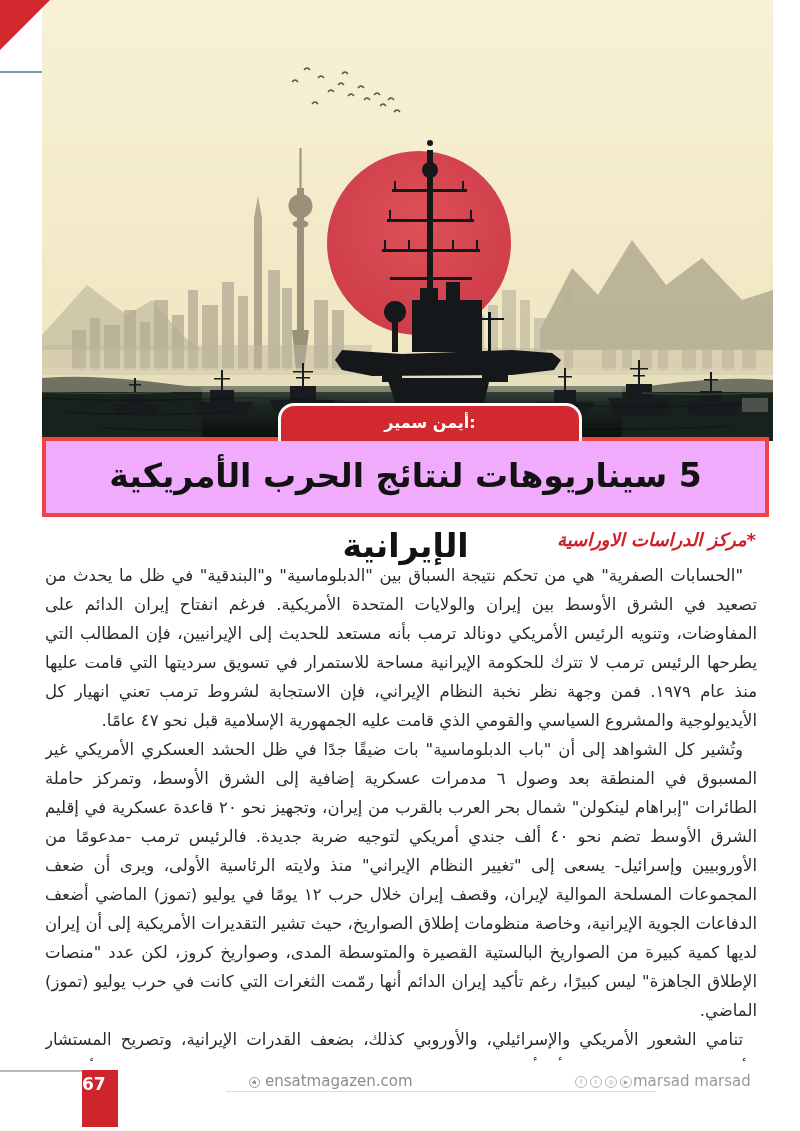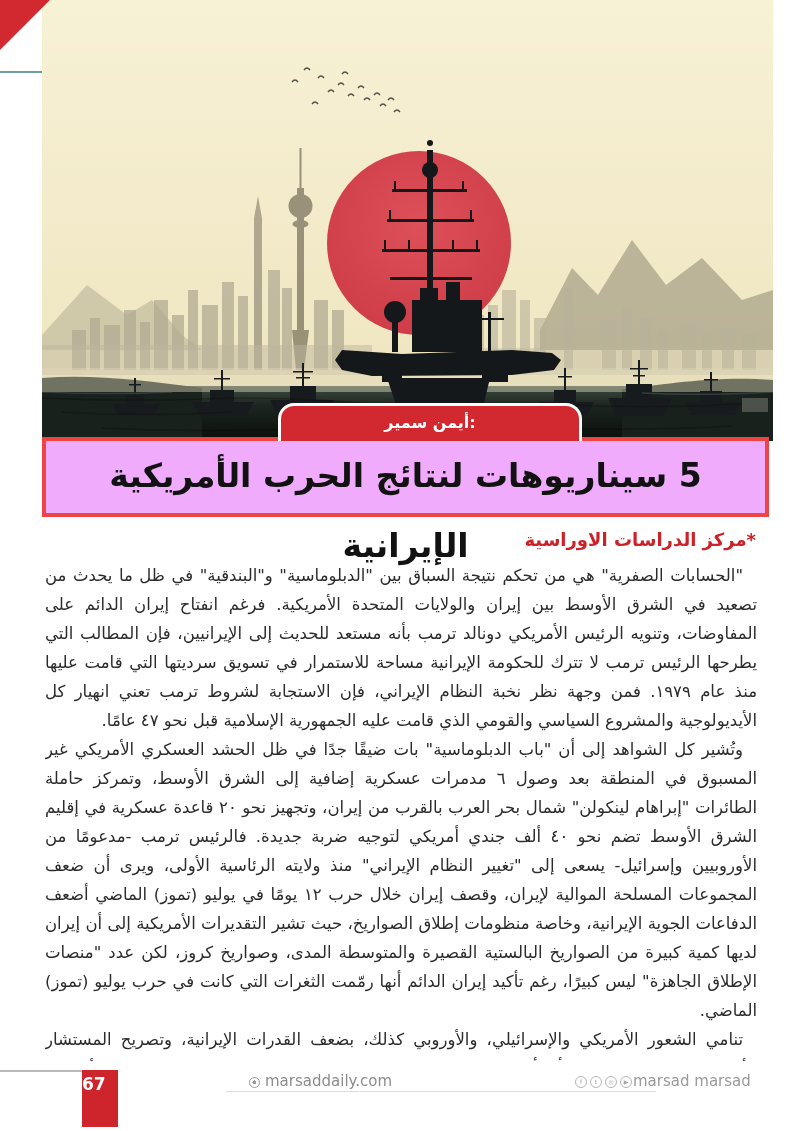--- a/index.html
+++ b/index.html
@@ -17,21 +17,21 @@
         background:#d1292f;border:3px solid #ffffff;border-bottom:none;
         border-radius:16px 16px 0 0;text-align:center;}
   .author-badge span{color:#ffffff;font-weight:bold;font-size:16px;line-height:33px;direction:rtl;}
   
   .title-box{position:absolute;top:437px;left:42px;width:719px;height:72px;z-index:2;
         background:#f0abfc;border:4px solid #ef4444;text-align:center;direction:rtl;}
   .title-box h1{margin:0;font-size:33px;line-height:70px;font-weight:bold;color:#121212;
         letter-spacing:-0.5px;}
   
   .byline{position:absolute;top:529px;right:44px;direction:rtl;color:#ce2127;
-        font-weight:bold;font-size:18px;}
+        font-weight:bold;font-size:18px;font-style:italic;}
   
   .article-body{position:absolute;top:561px;left:45px;width:712px;height:500px;overflow:hidden;
         direction:rtl;text-align:justify;color:#2b2b2b;font-size:16.5px;line-height:29px;}
   .article-body p{margin:0;text-indent:14px;}
   
   .footer-rule{position:absolute;top:1070px;left:0;width:82px;height:2px;background:#b9b9b9;}
   .page-number-box{position:absolute;top:1070px;left:82px;width:36px;height:57px;background:#ce242b;}
   .page-number-box span{display:block;text-align:left;color:#ffffff;font-weight:bold;
         font-size:17px;padding-top:4px;}
   .footer-underline{position:absolute;top:1091px;left:226px;width:430px;height:1px;background:#dcdcdc;}
@@ -272,21 +272,21 @@
     <p>تنامي الشعور الأمريكي والإسرائيلي، والأوروبي كذلك، بضعف القدرات الإيرانية، وتصريح المستشار الألماني فريدريش ميرتس بأن أيام النظام الإيراني باتت معدودة، كلها عوامل تدفع بالرئيس الأمريكي ورئيس الوزراء</p>
   </div>
 
   <div class="footer-rule"></div>
   <div class="page-number-box">
     <span>67</span>
   </div>
   <div class="footer-underline"></div>
 
   <span class="globe-icon"></span>
-  <a class="footer-item website" href="#">marsaddaily.com</a>
+  <a class="footer-item website" href="#">ensatmagazen.com</a>
 
   <div class="social-row">
     <span class="social-icon">f</span>
     <span class="social-icon">t</span>
     <span class="social-icon">◎</span>
     <span class="social-icon">▶</span>
   </div>
 
   <span class="footer-item brand">marsad marsad</span>
 

